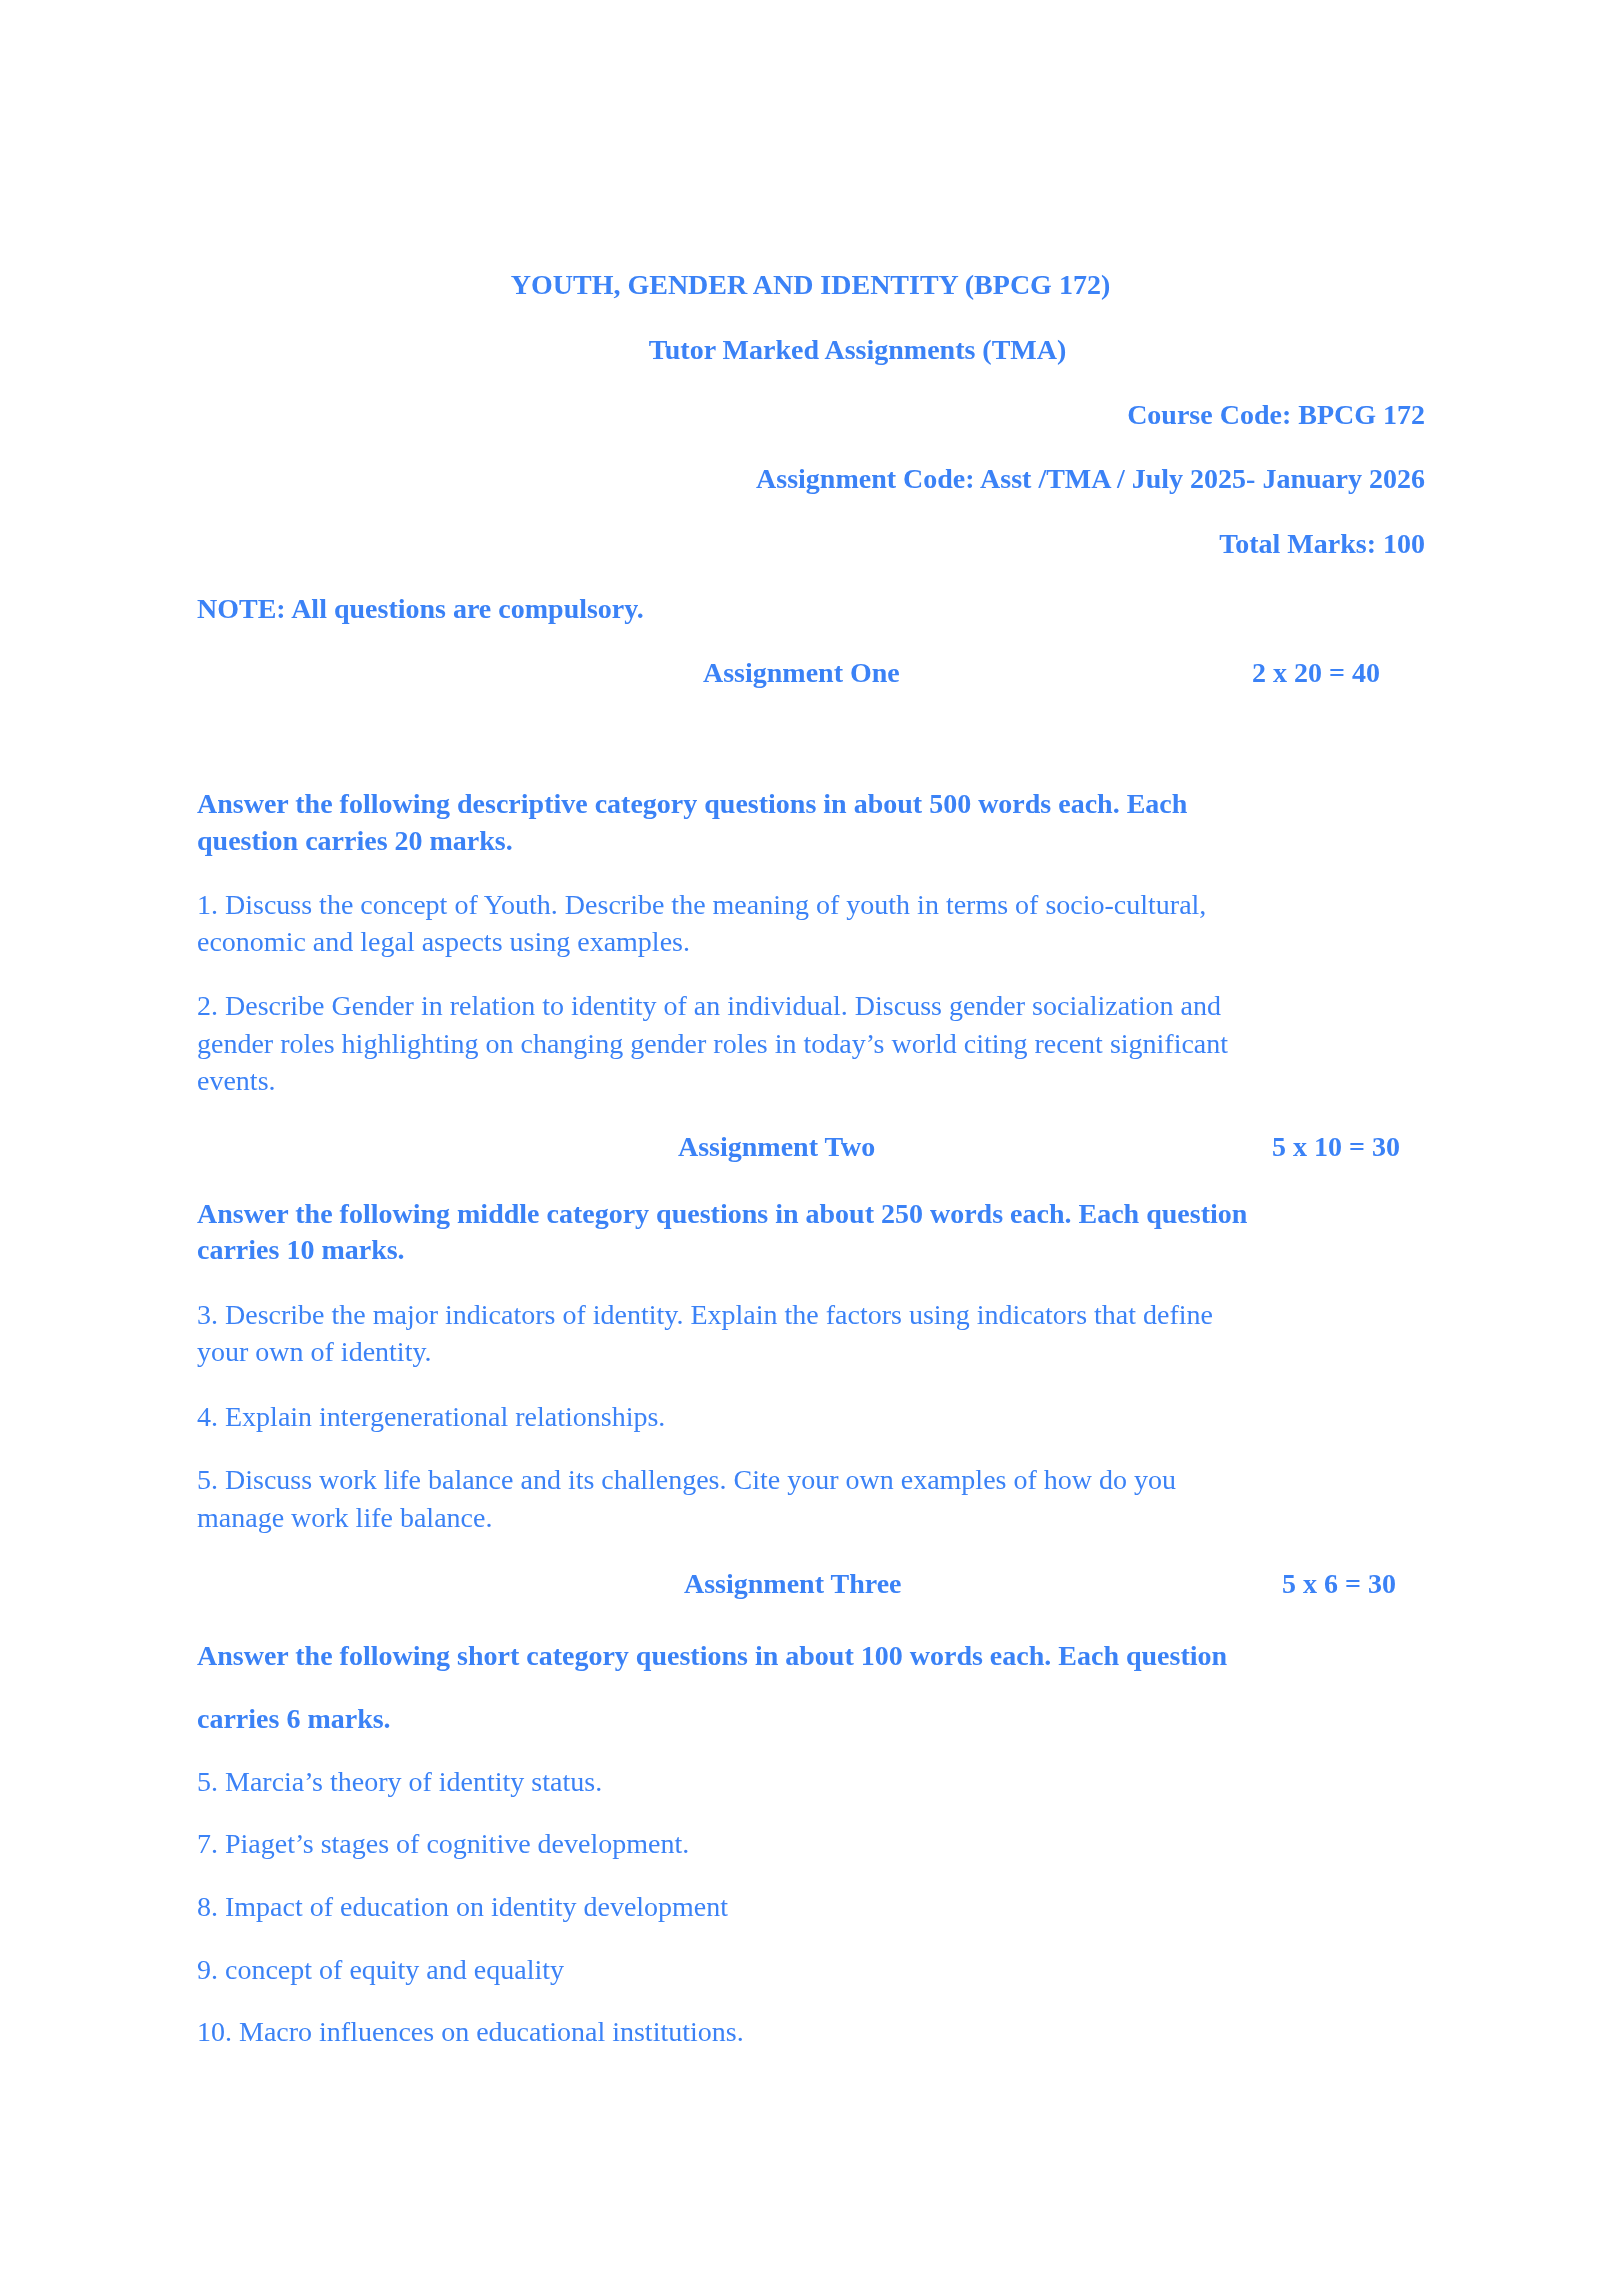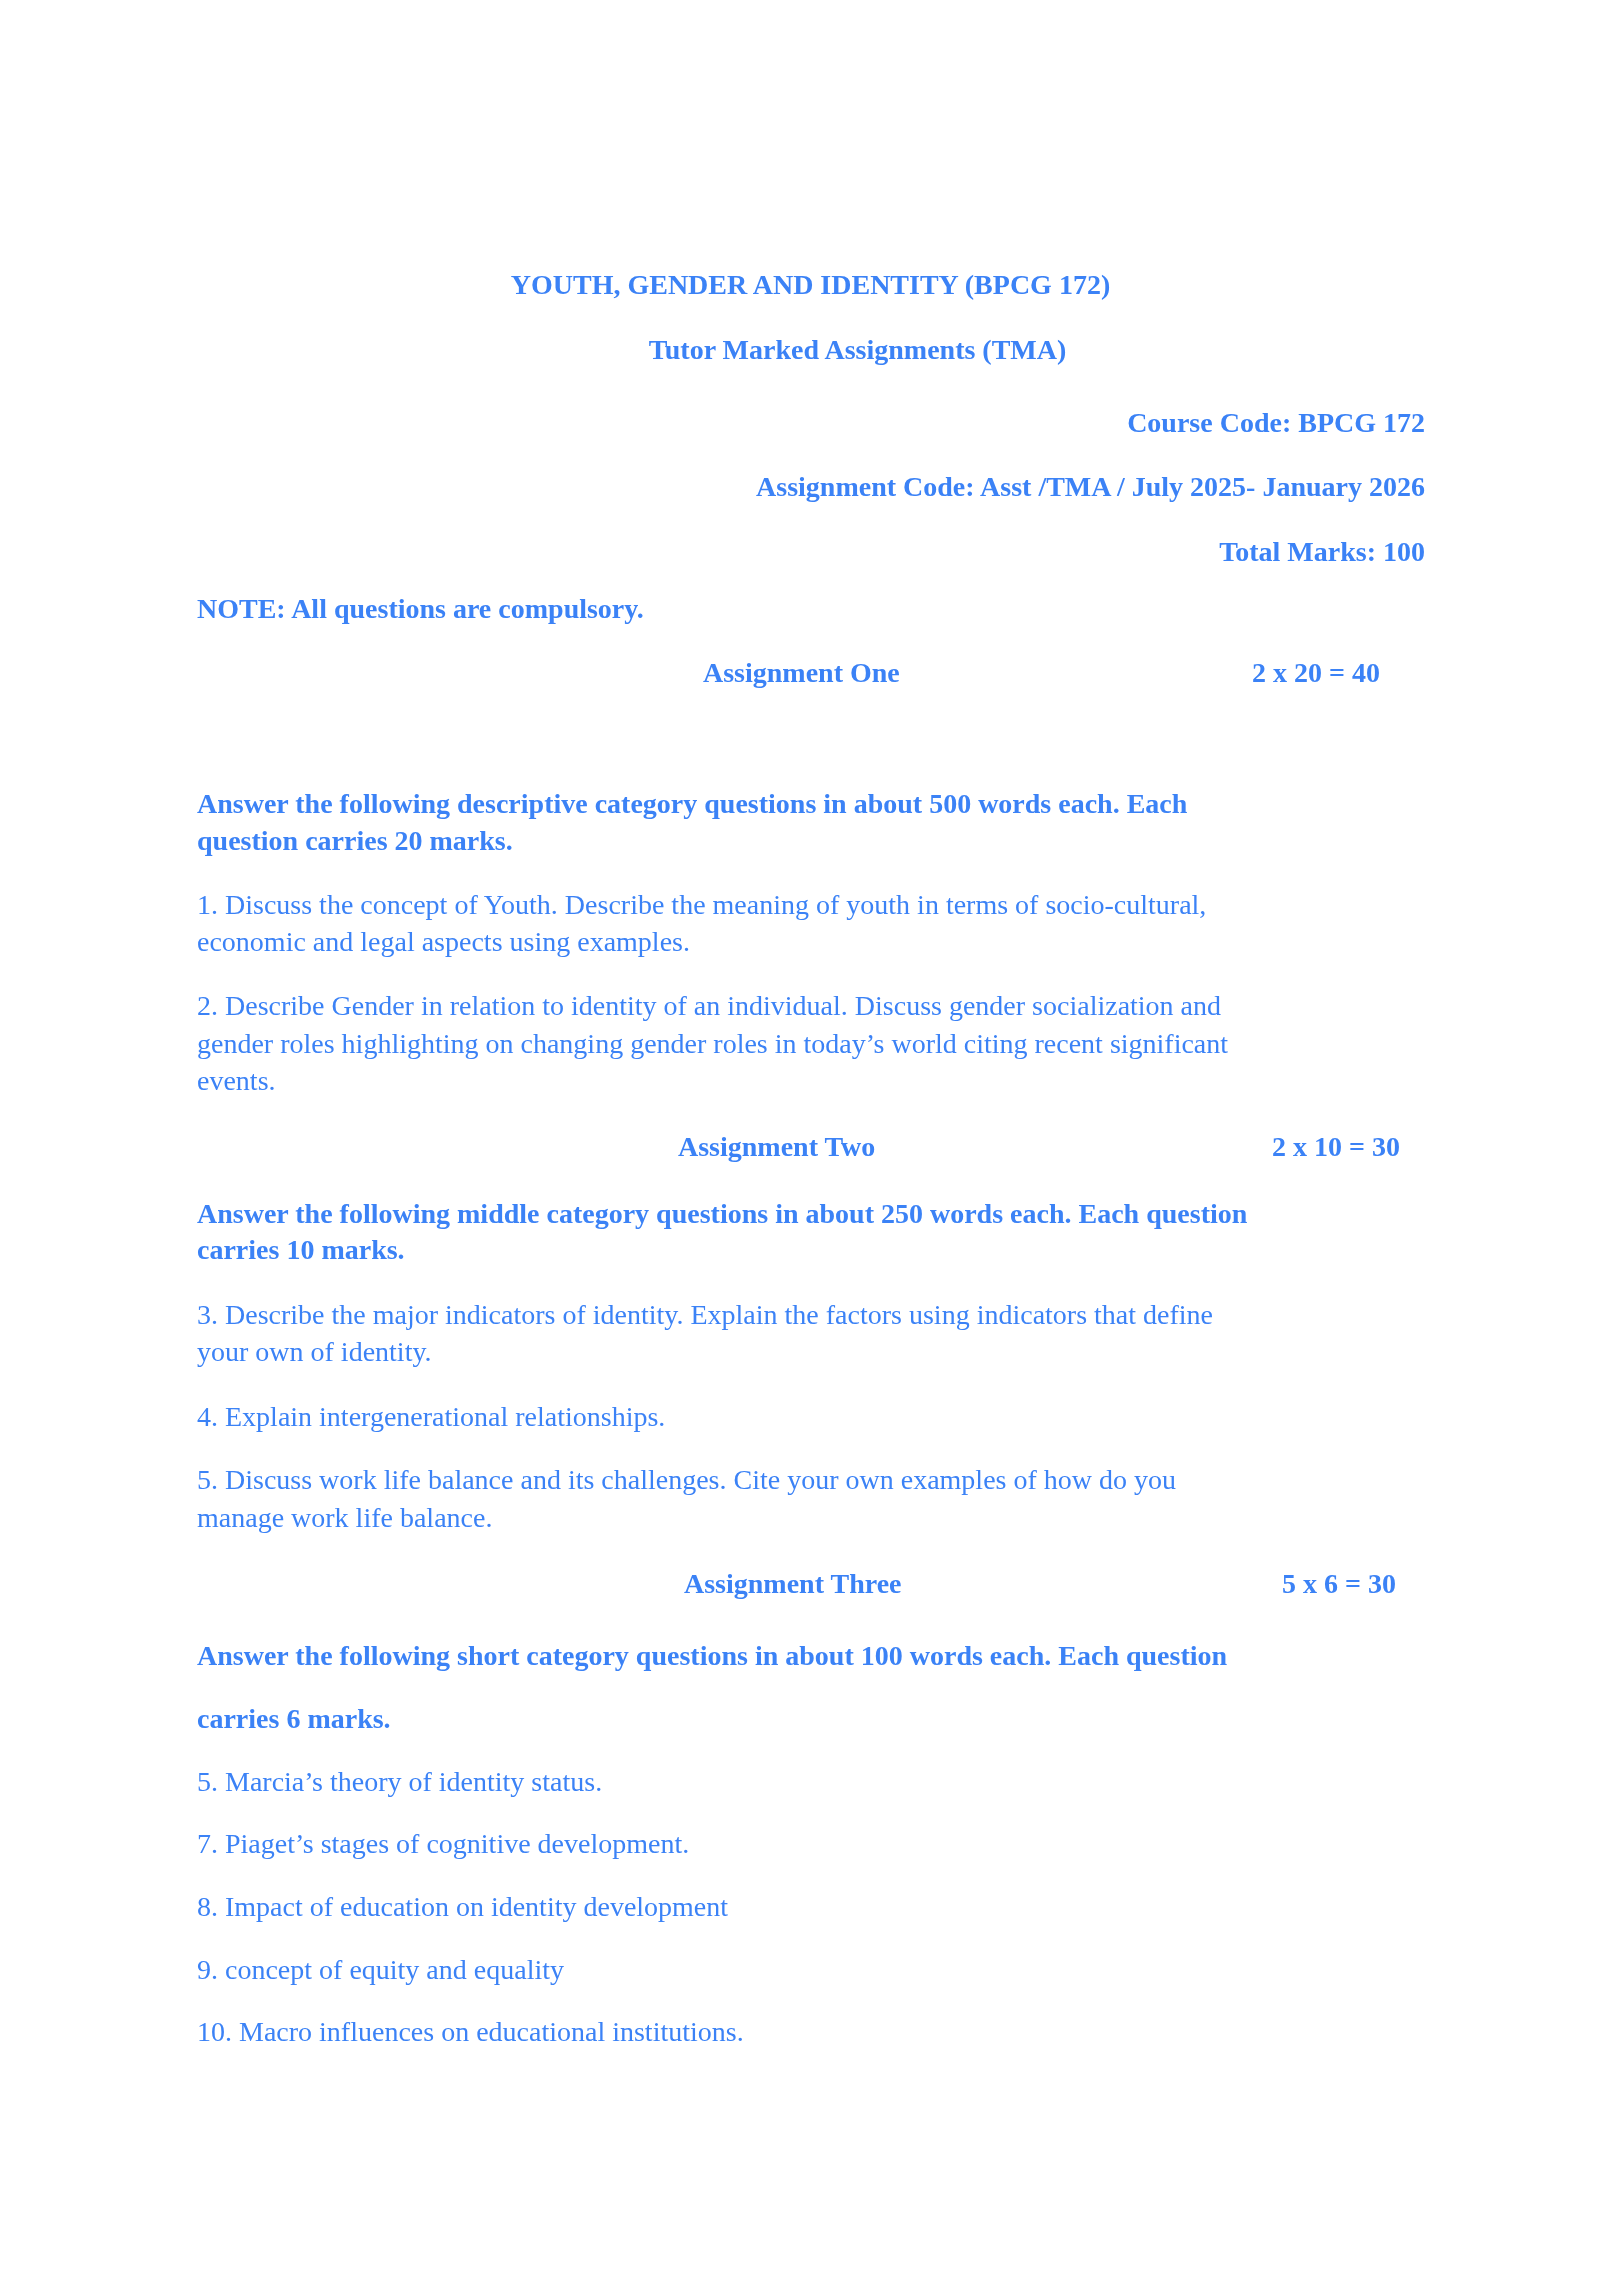--- a/index.html
+++ b/index.html
@@ -9,21 +9,21 @@
     position: absolute;
     font-family: Liberation Serif, serif;
     font-size: 28px;
     line-height: 32px;
     height: 32px;
     white-space: nowrap;
     color: #3b82f6;
   }
   .b { font-weight: bold; }
   .center { left: 0; width: 1621px; text-align: center; }
-  .right { right: 196px; text-align: right; margin-top: 8px; }
+  .right { right: 196px; text-align: right; }
   .left { left: 197px; }
 </style>
 </head>
 <body>
 
 <div class="page">
 
   <div class="ln b center" style="top:269px;">YOUTH, GENDER AND IDENTITY (BPCG 172)</div>
   <div class="ln b center" style="top:334px;padding-left:47px;">Tutor Marked Assignments (TMA)</div>
   <div class="ln b right" style="top:399px;">Course Code: BPCG 172</div>
@@ -44,21 +44,21 @@
     </div>
     <div>
       <div class="ln left" style="top:990px;">2. Describe Gender in relation to identity of an individual. Discuss gender socialization and</div>
       <div class="ln left" style="top:1028px;">gender roles highlighting on changing gender roles in today’s world citing recent significant</div>
       <div class="ln left" style="top:1065px;">events.</div>
     </div>
   </section>
 
   <section>
     <div class="ln b" style="top:1131px; left:678px;">Assignment Two</div>
-    <div class="ln b" style="top:1131px; left:1272px;">2 x 10 = 30</div>
+    <div class="ln b" style="top:1131px; left:1272px;">5 x 10 = 30</div>
 
     <div class="ln b left" style="top:1198px;">Answer the following middle category questions in about 250 words each. Each question</div>
     <div class="ln b left" style="top:1234px;">carries 10 marks.</div>
 
     <div>
       <div class="ln left" style="top:1299px;">3. Describe the major indicators of identity. Explain the factors using indicators that define</div>
       <div class="ln left" style="top:1336px;">your own of identity.</div>
     </div>
     <div>
       <div class="ln left" style="top:1401px;">4. Explain intergenerational relationships.</div>

